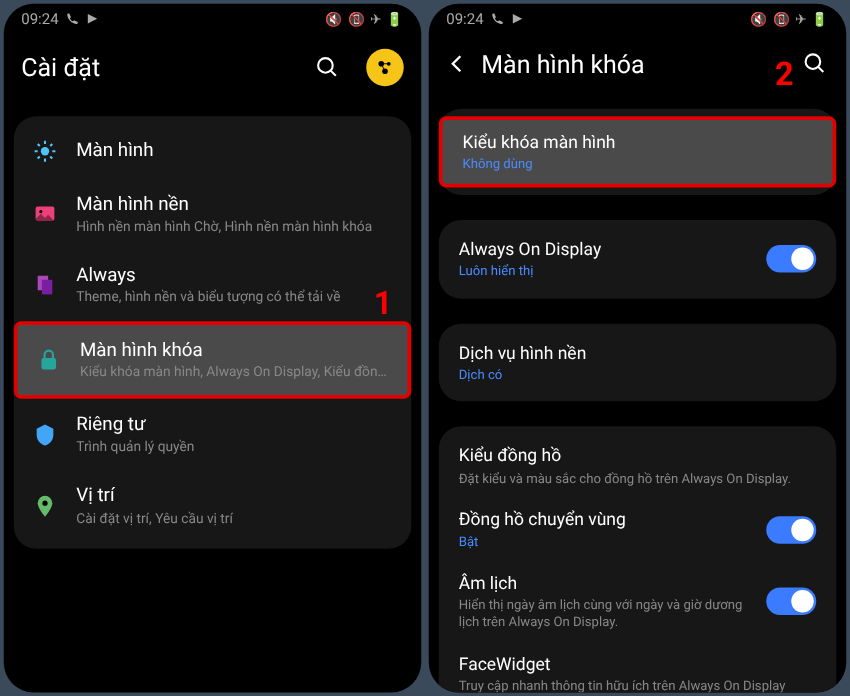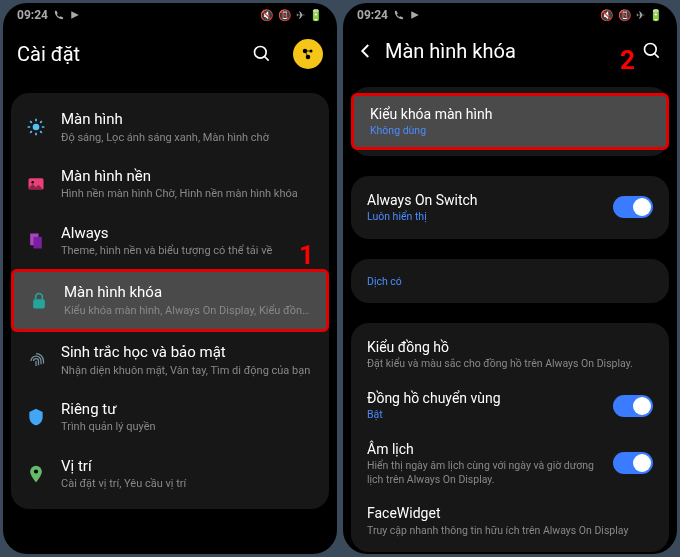--- a/index.html
+++ b/index.html
@@ -23,21 +23,21 @@
   }
   .statusbar {
     height: 24px;
     display: flex;
     justify-content: space-between;
     align-items: center;
     padding: 0 14px;
     color: #aaa;
     font-size: 12px;
   }
-  .statusbar-left { display: flex; gap: 6px; align-items: center; font-weight: bold; }
+  .statusbar-left { display: flex; gap: 6px; align-items: center; }
   .statusbar-right { display: flex; gap: 4px; align-items: center; font-size: 11px; }
   .header {
     display: flex;
     align-items: center;
     padding: 12px 14px 14px 14px;
     gap: 10px;
   }
   .header-title {
     color: #fff;
     font-size: 20px;
@@ -206,21 +206,20 @@
                 <line x1="19" y1="12" x2="22" y2="12"></line>
                 <line x1="5" y1="5" x2="7" y2="7"></line>
                 <line x1="17" y1="17" x2="19" y2="19"></line>
                 <line x1="5" y1="19" x2="7" y2="17"></line>
                 <line x1="17" y1="7" x2="19" y2="5"></line>
               </g>
             </svg>
           </div>
     <div class="row-text">
       <div class="row-title">Màn hình</div>
-      <div class="row-sub">Độ sáng, Lọc ánh sáng xanh, Màn hình chờ</div>
     </div>
         </div>
         <div class="row">
     <div class="row-icon">
             <svg width="20" height="20" viewBox="0 0 24 24" fill="#ec407a">
               <rect x="3" y="5" width="18" height="14" rx="2"></rect>
               <circle cx="8" cy="10" r="1.5" fill="#000"></circle>
               <path d="M3 17l5-5 4 4 3-3 6 6H3z" fill="#000" opacity="0.4"></path>
             </svg>
           </div>
@@ -246,36 +245,20 @@
             <svg width="20" height="20" viewBox="0 0 24 24" fill="#26a69a">
               <rect x="5" y="10" width="14" height="11" rx="2"></rect>
               <path d="M8 10V7a4 4 0 018 0v3" fill="none" stroke="#26a69a" stroke-width="2"></path>
             </svg>
           </div>
     <div class="row-text">
       <div class="row-title">Màn hình khóa</div>
       <div class="row-sub">Kiểu khóa màn hình, Always On Display, Kiểu đồng hồ</div>
     </div>
           <div class="annot" style="right: 12px; top: -32px;">1</div>
-        </div>
-        <div class="row">
-    <div class="row-icon">
-            <svg width="20" height="20" viewBox="0 0 24 24" fill="none" stroke="#78909c" stroke-width="1.5">
-              <path d="M12 3a9 9 0 019 9v3"></path>
-              <path d="M12 6a6 6 0 016 6v4"></path>
-              <path d="M12 9a3 3 0 013 3v5"></path>
-              <path d="M12 12v6"></path>
-              <path d="M9 12a3 3 0 013-3"></path>
-              <path d="M6 12a6 6 0 016-6"></path>
-            </svg>
-          </div>
-    <div class="row-text">
-      <div class="row-title">Sinh trắc học và bảo mật</div>
-      <div class="row-sub">Nhận diện khuôn mặt, Vân tay, Tìm di động của bạn</div>
-    </div>
         </div>
         <div class="row">
     <div class="row-icon">
             <svg width="20" height="20" viewBox="0 0 24 24" fill="#42a5f5">
               <path d="M12 2l8 4v6c0 5-3.5 9-8 10-4.5-1-8-5-8-10V6l8-4z"></path>
             </svg>
           </div>
     <div class="row-text">
       <div class="row-title">Riêng tư</div>
       <div class="row-sub">Trình quản lý quyền</div>
@@ -338,30 +321,31 @@
       <div class="row-text">
         <div class="row-title">Kiểu khóa màn hình</div>
         <div class="row-sub blue">Không dùng</div>
       </div>
         </div>
       </div>
       <div class="section-gap"></div>
       <div class="card">
         <div class="row">
       <div class="row-text">
-        <div class="row-title">Always On Switch</div>
+        <div class="row-title">Always On Display</div>
         <div class="row-sub blue">Luôn hiển thị</div>
       </div>
           <div class="toggle"></div>
         </div>
       </div>
       <div class="section-gap"></div>
       <div class="card">
         <div class="row">
       <div class="row-text">
+        <div class="row-title">Dịch vụ hình nền</div>
         <div class="row-sub blue">Dịch có</div>
       </div>
         </div>
       </div>
       <div class="section-gap"></div>
       <div class="card">
         <div class="row">
       <div class="row-text">
         <div class="row-title">Kiểu đồng hồ</div>
         <div class="row-sub ">Đặt kiểu và màu sắc cho đồng hồ trên Always On Display.</div>

